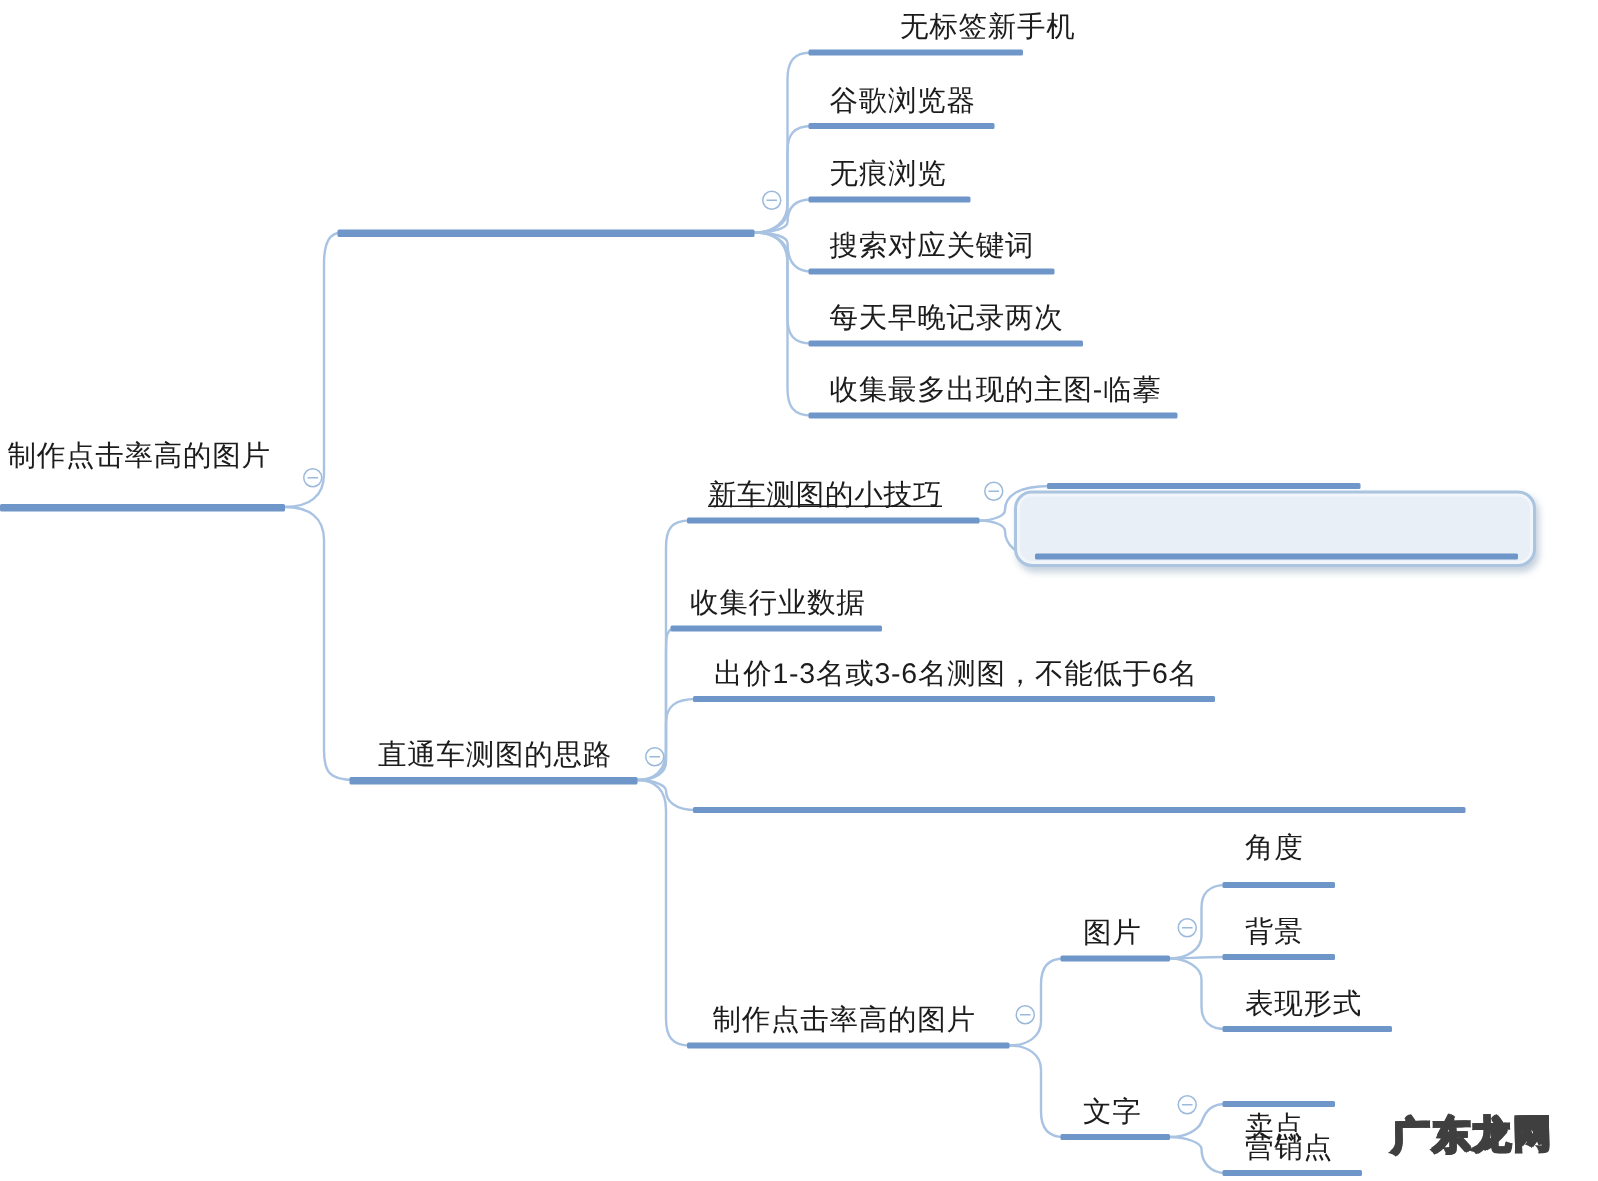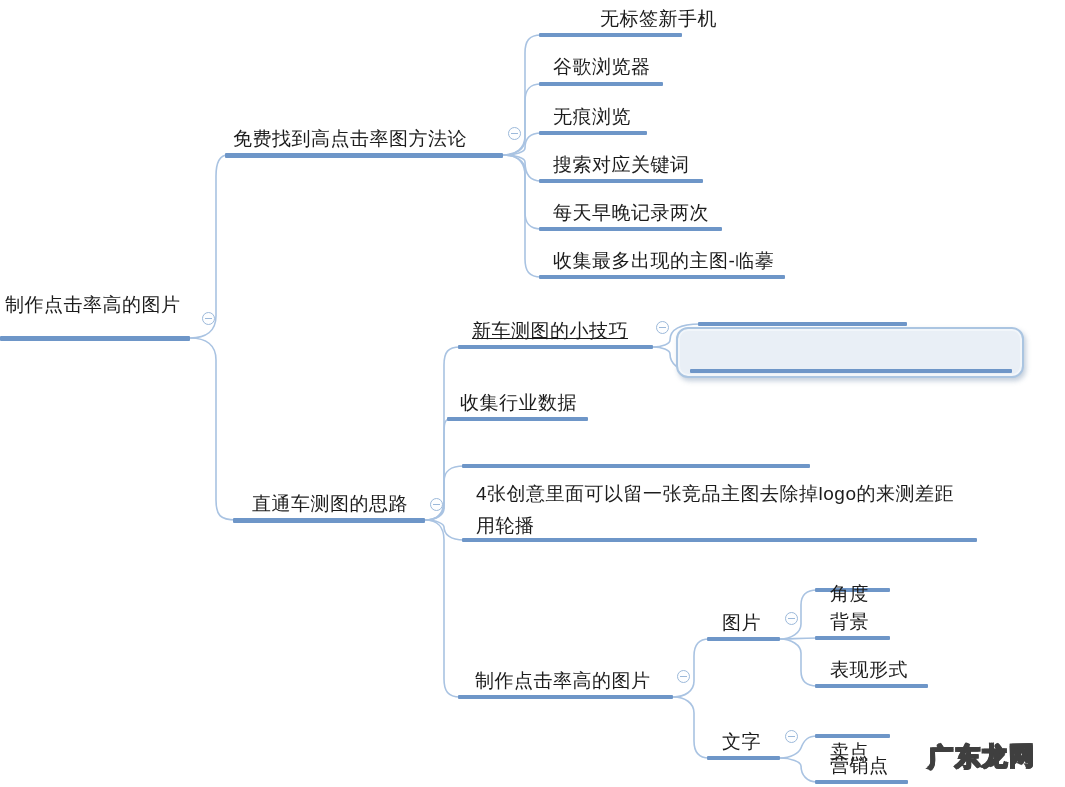--- a/index.html
+++ b/index.html
@@ -91,36 +91,34 @@
   <div class="tline" style="left:458px;top:695px;width:215px;height:4px;"></div>
   <div class="tline" style="left:707px;top:637px;width:73px;height:4px;"></div>
   <div class="tline" style="left:707px;top:756px;width:73px;height:4px;"></div>
   <div class="tline" style="left:815px;top:588px;width:75px;height:4px;"></div>
   <div class="tline" style="left:815px;top:636px;width:75px;height:4px;"></div>
   <div class="tline" style="left:815px;top:684px;width:113px;height:4px;"></div>
   <div class="tline" style="left:815px;top:734px;width:75px;height:4px;"></div>
   <div class="tline" style="left:815px;top:780px;width:93px;height:4px;"></div>
 
   <div class="tlabel" style="left:5px;top:294px;">制作点击率高的图片</div>
-  <div class="tlabel" style="left:233px;top:128px;">免费找到高点击率图方法论</div>
   <div class="tlabel" style="left:553px;top:8px;margin-left:47px;">无标签新手机</div>
   <div class="tlabel" style="left:553px;top:57px;font-family:Liberation Mono, monospace;">谷歌浏览器</div>
   <div class="tlabel" style="left:553px;top:106px;">无痕浏览</div>
   <div class="tlabel" style="left:553px;top:154px;">搜索对应关键词</div>
   <div class="tlabel" style="left:553px;top:202px;">每天早晚记录两次</div>
   <div class="tlabel" style="left:553px;top:250px;">收集最多出现的主图-临摹</div>
   <div class="tlabel" style="left:252px;top:493px;">直通车测图的思路</div>
   <div class="tlabel" style="left:472px;top:320px;text-decoration:underline;">新车测图的小技巧</div>
   <div class="tlabel" style="left:460px;top:392px;">收集行业数据</div>
-  <div class="tlabel" style="left:476px;top:478px;line-height:32px;">4张创意里面可以留一张竞品主图去除掉logo的来测差距
-用轮播</div>
+  <div class="tlabel" style="left:476px;top:439px;">出价1-3名或3-6名测图，不能低于6名</div>
   <div class="tlabel" style="left:475px;top:670px;">制作点击率高的图片</div>
   <div class="tlabel" style="left:722px;top:612px;">图片</div>
   <div class="tlabel" style="left:722px;top:731px;">文字</div>
-  <div class="tlabel" style="left:830px;top:584px;font-family:Liberation Mono, monospace;">角度</div>
+  <div class="tlabel" style="left:830px;top:555px;">角度</div>
   <div class="tlabel" style="left:830px;top:611px;">背景</div>
   <div class="tlabel" style="left:830px;top:659px;">表现形式</div>
   <div class="tlabel" style="left:830px;top:709px;margin-top:32px;">卖点</div>
   <div class="tlabel" style="left:830px;top:755px;">营销点</div>
 
   <div class="toggle" style="left:202px;top:312px;">
       <span class="minus"></span>
     </div>
   <div class="toggle" style="left:508px;top:127px;">
       <span class="minus"></span>

